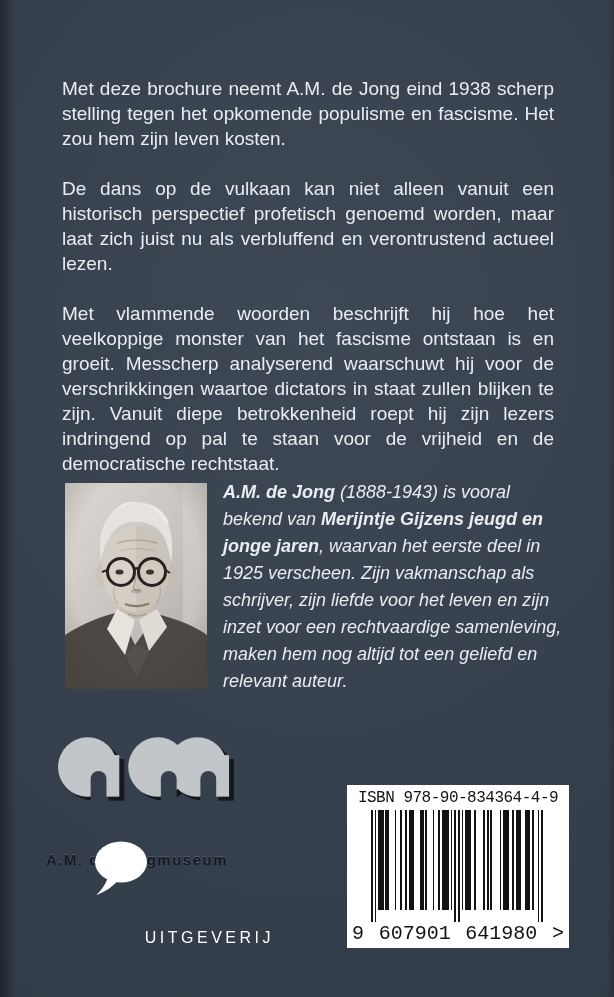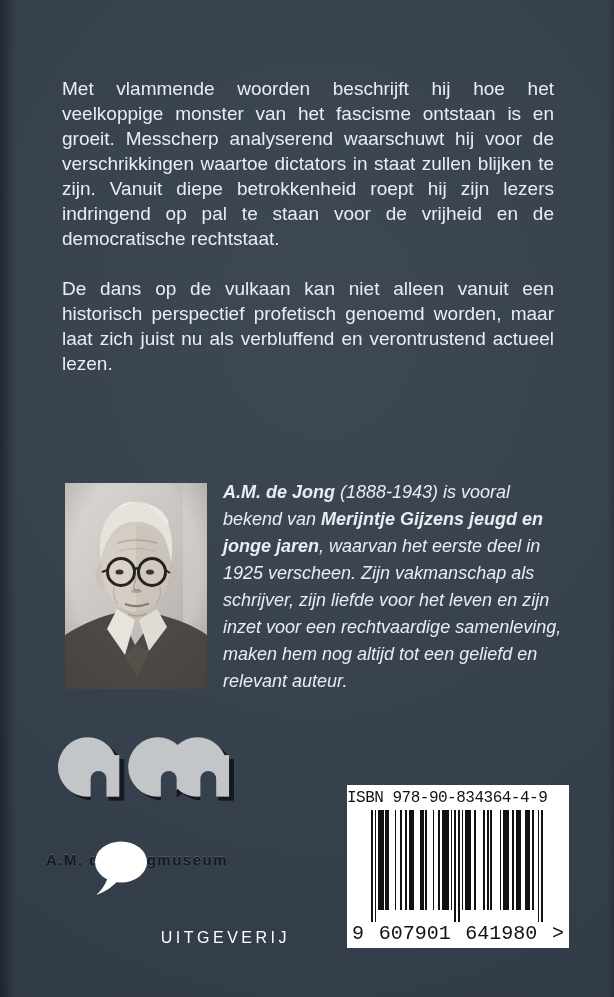--- a/index.html
+++ b/index.html
@@ -33,42 +33,43 @@
 
   .monogram{position:absolute;left:58px;top:731px;width:176px;height:72px;}
   .museum-caption{position:absolute;left:46px;top:803px;width:190px;text-align:left;
     font-size:15px;font-weight:bold;letter-spacing:1.5px;color:var(--museum_caption);
     text-shadow:0 -1px 0 rgba(200,206,212,.22);white-space:nowrap;margin-top:48px;}
 
   .publisher{position:absolute;left:52px;top:841px;width:238px;height:106px;color:var(--publisher);}
   .bubble{position:absolute;left:40px;top:0;width:56px;height:54px;}
   .pub-name{position:absolute;left:1px;top:40px;font-size:40px;font-weight:bold;
     letter-spacing:0.5px;line-height:46px;white-space:nowrap;}
-  .pub-sub{position:absolute;right:0;top:88px;font-size:16px;letter-spacing:3.5px;
+  .pub-sub{position:absolute;right:16px;top:88px;font-size:16px;letter-spacing:3.5px;
     line-height:18px;white-space:nowrap;}
 
   .isbn-box{position:absolute;left:347px;top:785px;width:222px;height:163px;
     background:var(--barcode_bg);color:var(--barcode_ink);}
-  .isbn-label{margin-top:4px;font-family:"Liberation Mono",monospace;
+  .isbn-label{margin-top:4px;text-align:center;font-family:"Liberation Mono",monospace;
     font-size:16px;white-space:nowrap;letter-spacing:-0.5px;}
   .bars{position:absolute;left:24px;top:25px;width:172px;height:112px;display:block;}
   .ean{position:absolute;left:5px;right:5px;bottom:3px;display:flex;
     justify-content:space-between;align-items:flex-end;
     font-family:"Liberation Mono",monospace;font-size:20px;line-height:22px;}
 </style>
 </head>
 <body>
 
 <div class="cover">
   <div class="spine-shadow"></div>
   <div class="edge-shadow-right"></div>
 
   <div class="blurb">
+    <p>Met deze brochure neemt A.M. de Jong eind 1938 scherp stelling tegen het opkomende populisme en fascisme. Het zou hem zijn leven kosten.</p>
+    <p>De dans op de vulkaan kan niet alleen vanuit een historisch perspectief profetisch genoemd worden, maar laat zich juist nu als verbluffend en verontrustend actueel lezen.</p>
     <p>Met vlammende woorden beschrijft hij hoe het veelkoppige monster van het fascisme ontstaan is en groeit. Messcherp analyserend waarschuwt hij voor de verschrikkingen waartoe dictators in staat zullen blijken te zijn. Vanuit diepe betrokkenheid roept hij zijn lezers indringend op pal te staan voor de vrijheid en de democratische rechtstaat.</p>
-    <p>De dans op de vulkaan kan niet alleen vanuit een historisch perspectief profetisch genoemd worden, maar laat zich juist nu als verbluffend en verontrustend actueel lezen.</p>
   </div>
 
   <svg class="photo" viewBox="0 0 142 206" aria-hidden="true">
     <defs>
       <linearGradient id="pbg" x1="0" y1="0" x2="1" y2="1">
         <stop offset="0" stop-color="#dcd9d4"></stop>
         <stop offset="0.55" stop-color="#c6c3be"></stop>
         <stop offset="1" stop-color="#a8a5a0"></stop>
       </linearGradient>
       <radialGradient id="pvig" cx="0.5" cy="0.42" r="0.75">

